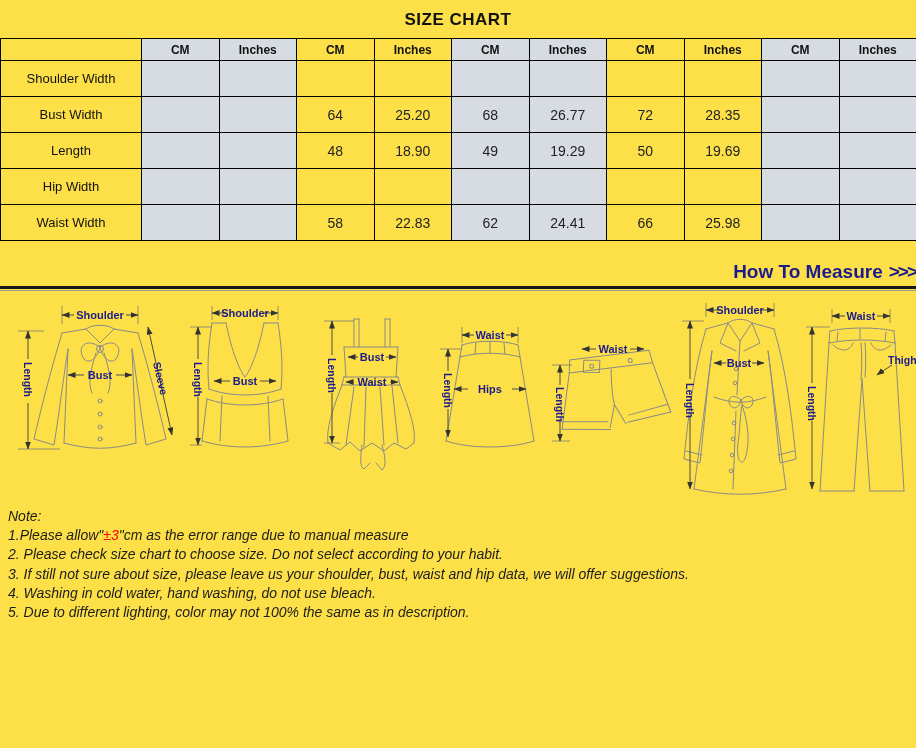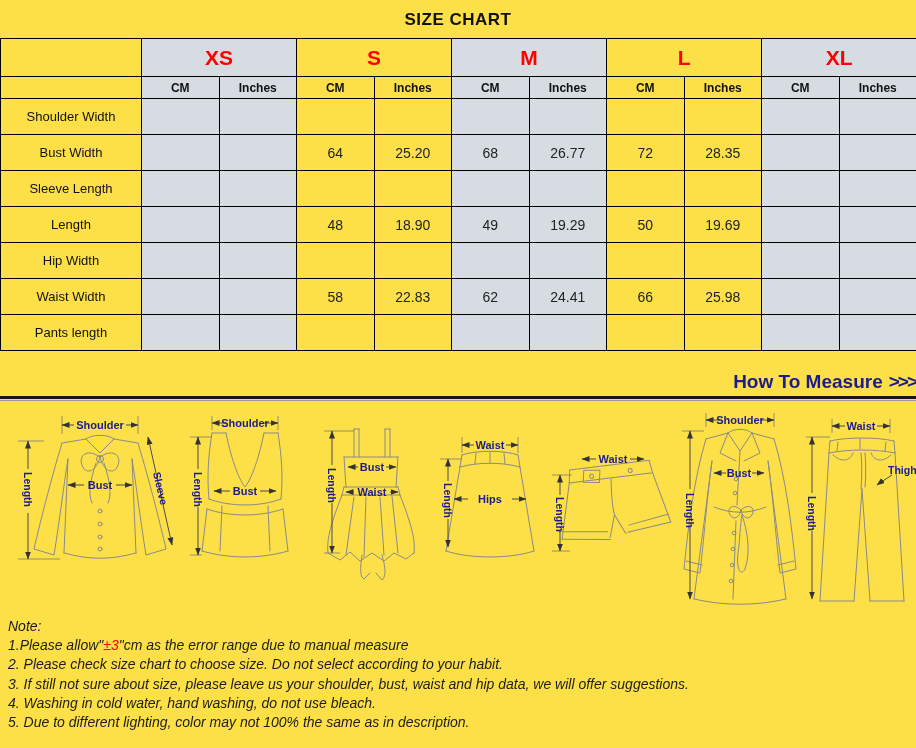--- a/index.html
+++ b/index.html
@@ -49,28 +49,20 @@
 <div id="stage">
 
   <div class="title">SIZE CHART</div>
 
   <table class="size-chart">
     <colgroup>
       <col style="width:141px">
       <col span="10" style="width:77.5px">
     </colgroup>
     <thead>
-      <tr class="size-row">
-        <th class="corner"></th>
-        <th class="size shade" colspan="2">XS</th>
-        <th class="size" colspan="2">S</th>
-        <th class="size shade" colspan="2">M</th>
-        <th class="size" colspan="2">L</th>
-        <th class="size shade" colspan="2">XL</th>
-      </tr>
       <tr class="unit-row">
         <th></th>
         <th class="unit shade">CM</th>
         <th class="unit shade">Inches</th>
         <th class="unit">CM</th>
         <th class="unit">Inches</th>
         <th class="unit shade">CM</th>
         <th class="unit shade">Inches</th>
         <th class="unit">CM</th>
         <th class="unit">Inches</th>
@@ -99,33 +91,20 @@
           <td class="val">64</td>
           <td class="val">25.20</td>
           <td class="val shade">68</td>
           <td class="val shade">26.77</td>
           <td class="val">72</td>
           <td class="val">28.35</td>
           <td class="val shade"></td>
           <td class="val shade"></td>
         </tr>
         <tr class="data-row">
-          <td class="rowlabel">Sleeve Length</td>
-          <td class="val shade"></td>
-          <td class="val shade"></td>
-          <td class="val"></td>
-          <td class="val"></td>
-          <td class="val shade"></td>
-          <td class="val shade"></td>
-          <td class="val"></td>
-          <td class="val"></td>
-          <td class="val shade"></td>
-          <td class="val shade"></td>
-        </tr>
-        <tr class="data-row">
           <td class="rowlabel">Length</td>
           <td class="val shade"></td>
           <td class="val shade"></td>
           <td class="val">48</td>
           <td class="val">18.90</td>
           <td class="val shade">49</td>
           <td class="val shade">19.29</td>
           <td class="val">50</td>
           <td class="val">19.69</td>
           <td class="val shade"></td>
@@ -147,33 +126,20 @@
         <tr class="data-row">
           <td class="rowlabel">Waist Width</td>
           <td class="val shade"></td>
           <td class="val shade"></td>
           <td class="val">58</td>
           <td class="val">22.83</td>
           <td class="val shade">62</td>
           <td class="val shade">24.41</td>
           <td class="val">66</td>
           <td class="val">25.98</td>
-          <td class="val shade"></td>
-          <td class="val shade"></td>
-        </tr>
-        <tr class="data-row">
-          <td class="rowlabel">Pants length</td>
-          <td class="val shade"></td>
-          <td class="val shade"></td>
-          <td class="val"></td>
-          <td class="val"></td>
-          <td class="val shade"></td>
-          <td class="val shade"></td>
-          <td class="val"></td>
-          <td class="val"></td>
           <td class="val shade"></td>
           <td class="val shade"></td>
         </tr>
       </tbody>
   </table>
 
   <div class="measure-head">
     <span>How To Measure</span><span class="chev">&gt;&gt;&gt;</span>
   </div>
   <div class="rule1"></div>

